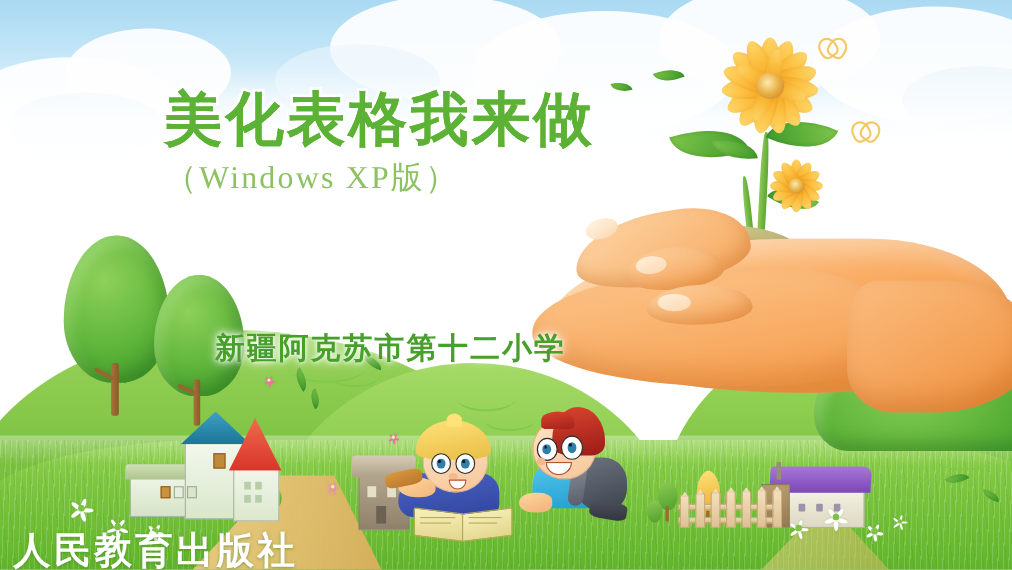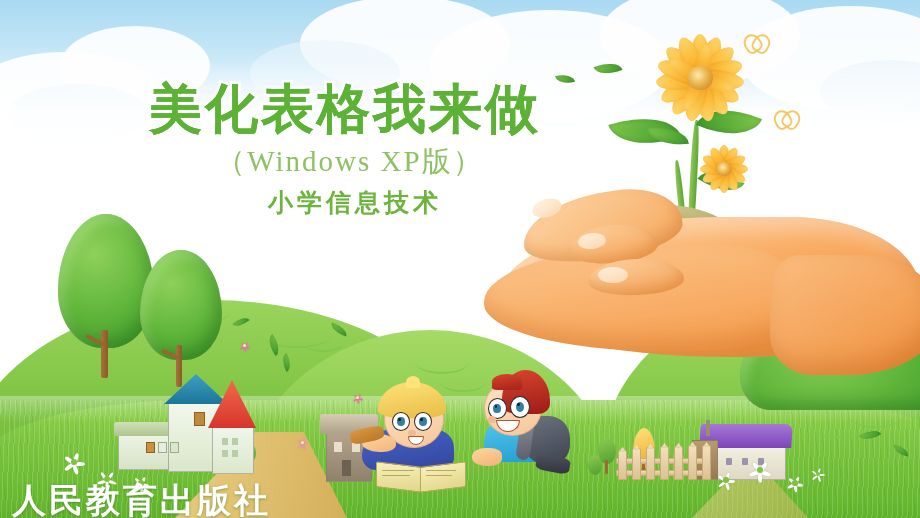--- a/index.html
+++ b/index.html
@@ -126,21 +126,21 @@
 
   
   .title{position:absolute;left:130px;top:82px;width:430px;text-align:center;
        font-family:"DejaVu Sans","Liberation Sans",sans-serif;
        font-size:53px;font-weight:bold;letter-spacing:3px;color:#5bb235;line-height:1;
        -webkit-text-stroke:5px #ffffff;paint-order:stroke fill;
        text-shadow:0 0 1px #ffffff;}
   .title-inner{position:absolute;left:130px;top:82px;width:430px;text-align:center;
        font-family:"DejaVu Sans","Liberation Sans",sans-serif;
        font-size:53px;font-weight:bold;letter-spacing:3px;color:#5bb235;line-height:1;}
-  .subtitle{position:absolute;left:150px;top:142px;width:400px;text-align:center;
+  .subtitle{position:absolute;left:150px;top:142px;width:400px;
        font-family:"Liberation Serif","DejaVu Serif",serif;
        font-size:29px;color:#8dc262;letter-spacing:2px;
        text-shadow:0 0 3px rgba(255,255,255,.95),0 0 6px rgba(255,255,255,.8);}
   .line{position:absolute;width:420px;text-align:center;
        font-family:"DejaVu Sans","Liberation Sans",sans-serif;
        font-weight:bold;letter-spacing:4px;
        text-shadow:0 0 4px rgba(255,255,255,.95),0 0 8px rgba(255,255,255,.85),0 0 12px rgba(255,255,255,.7);}
   .l1{left:145px;top:186px;font-size:25px;color:#6cb43c;}
   .l2{left:145px;top:224px;font-size:25px;color:#5aa832;letter-spacing:4px;}
   .l3{left:145px;top:262px;font-size:25px;color:#5aa832;}
@@ -460,16 +460,16 @@
     <div style="position:absolute;left:22px;top:44px;width:8px;height:7px;background:#f2b98f;border-radius:50%;"></div>
     <div class="k-mouth" style="left:30px;top:48px;width:22px;height:10px;"></div>
     <div style="position:absolute;left:6px;top:76px;width:30px;height:18px;background:linear-gradient(160deg,#ffd79e,#efb178);border-radius:46% 40% 40% 46%;"></div>
     <div style="position:absolute;left:70px;top:84px;width:34px;height:16px;background:linear-gradient(170deg,#4e525e,#31343d);border-radius:28%;transform:rotate(10deg);"></div>
   </div>
 
   <div class="title">美化表格我来做</div>
   <div class="title-inner">美化表格我来做</div>
   <div class="subtitle">（Windows XP版）</div>
 
-  <div class="line l1">小学信息技术</div>
+  <div class="line l4">新疆阿克苏市第十二小学</div>
 
   <div class="publisher">人民教育出版社</div>
 </div>
 
 </body></html>

